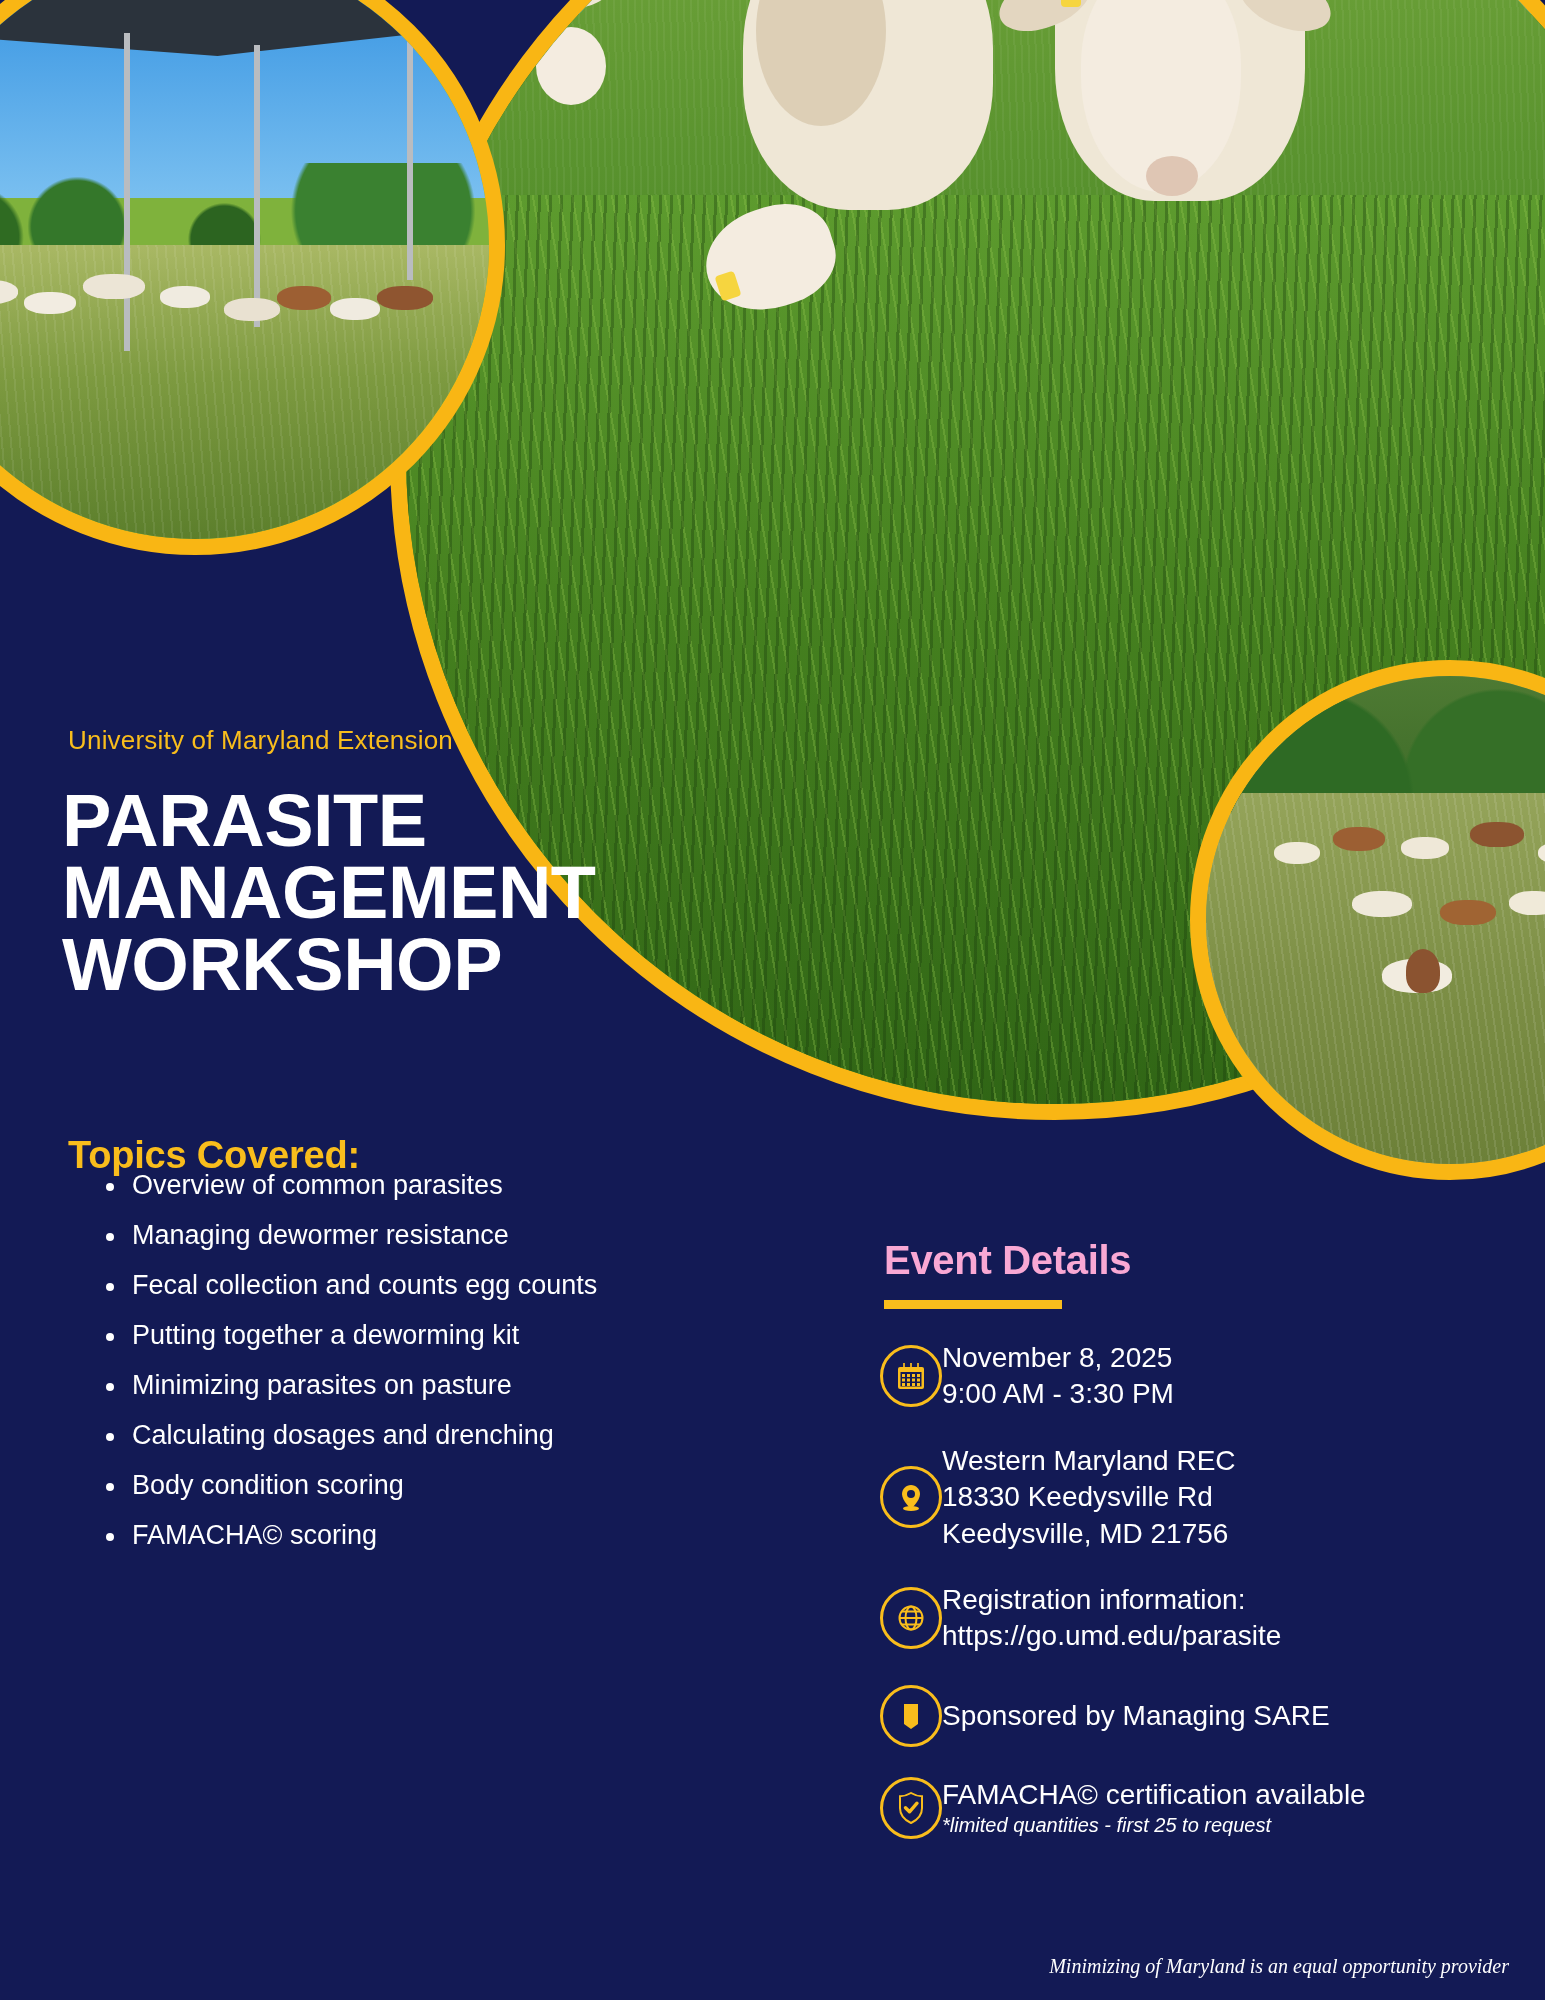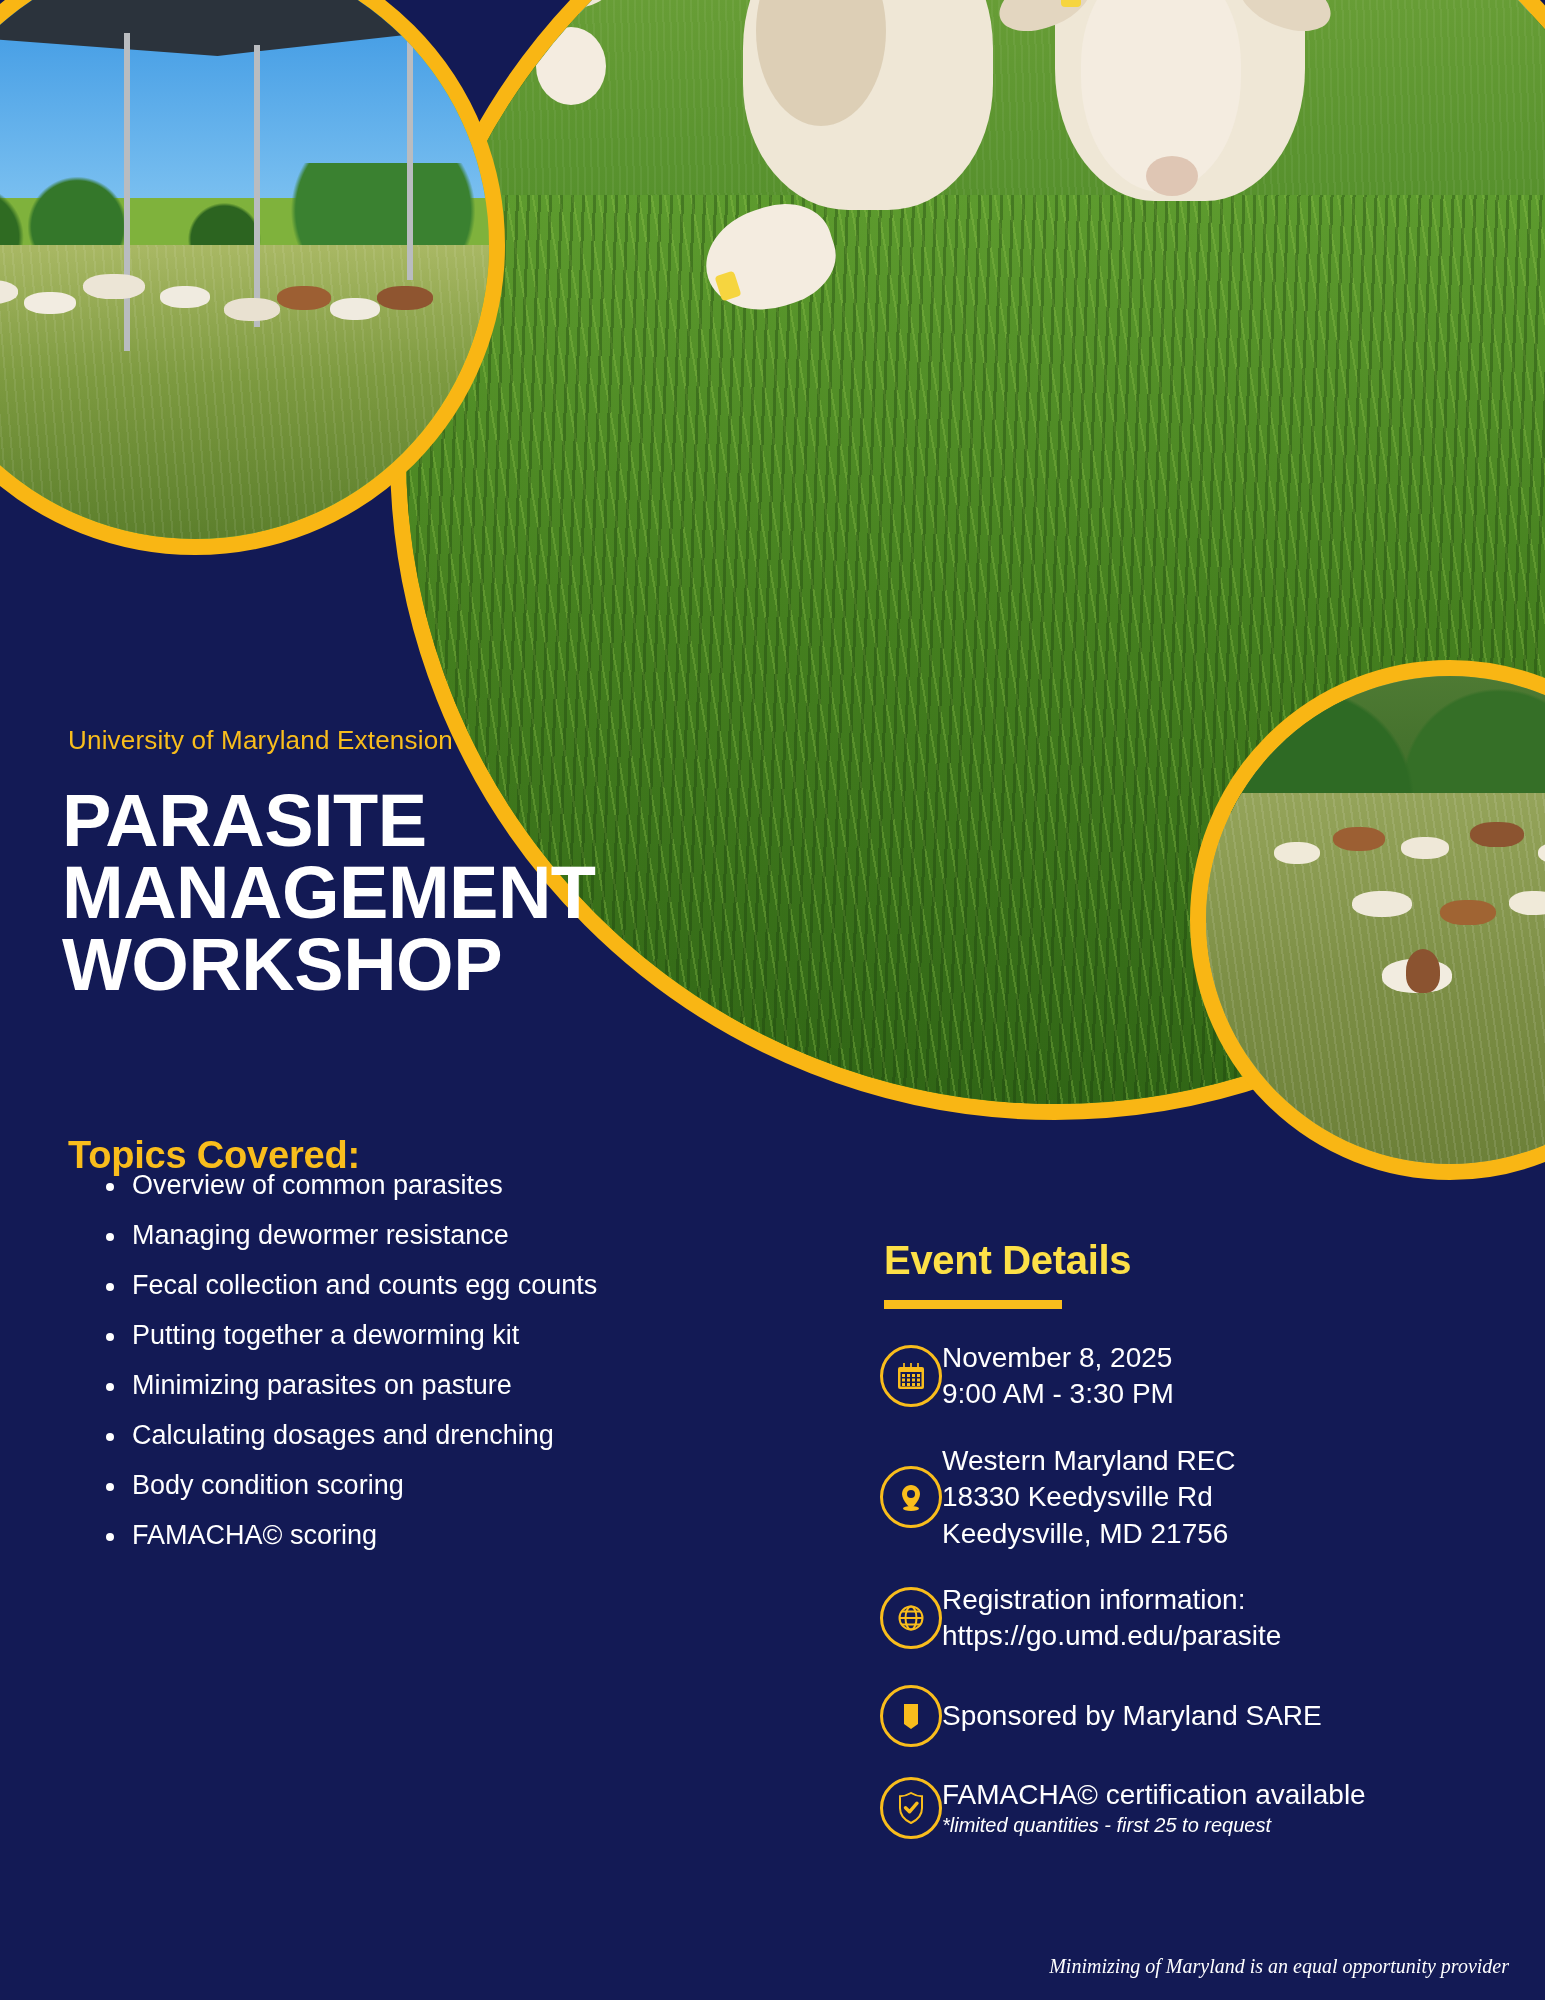--- a/index.html
+++ b/index.html
@@ -133,21 +133,21 @@
     padding-left:36px; margin-bottom:23px; font-weight:400;
   }
   .topics li::before {
     content:""; position:absolute; left:10px; top:11px;
     width:8px; height:8px; border-radius:50%; background:#ffffff;
   }
 
   
   .ed-title {
     position:absolute; left:884px; top:1238px;
-    font-size:40px; font-weight:700; color:#fde047; letter-spacing:-.3px;
+    font-size:40px; font-weight:700; color:#f9a8d4; letter-spacing:-.3px;
   }
   .ed-rule {
     position:absolute; left:884px; top:1300px;
     width:178px; height:9px; background:#f9bd1c;
   }
   .ed-list { position:absolute; left:880px; top:1340px; width:620px; }
   .ed-row { position:relative; display:flex; align-items:center; margin-bottom:30px; }
   .ed-ico {
     flex:0 0 auto; width:62px; height:62px; border-radius:50%;
     border:3.5px solid #f9bd1c; display:flex; align-items:center; justify-content:center;
@@ -298,21 +298,21 @@
         </div>
         <div class="ed-text">Registration information:
 https://go.umd.edu/parasite</div>
       </div>
       <div class="ed-row">
         <div class="ed-ico">
           <svg width="34" height="34" viewBox="0 0 34 34">
         <path d="M10 5h14v20l-7 5-7-5z" fill="#f9bd1c"></path>
       </svg>
         </div>
-        <div class="ed-text">Sponsored by Maryland SARE</div>
+        <div class="ed-text">Sponsored by Managing SARE</div>
       </div>
       <div class="ed-row">
         <div class="ed-ico">
           <svg width="38" height="38" viewBox="0 0 38 38">
         <path d="M19 4c4 2.4 8 3.2 11 3.2v12c0 8-6.4 12.6-11 14.8C14.4 31.8 8 27.2 8 19.2v-12C11 7.2 15 6.4 19 4z" fill="none" stroke="#f9bd1c" stroke-width="2"></path>
         <path d="M13.5 18.8l4 4 7.5-8.6" fill="none" stroke="#f9bd1c" stroke-width="3.4" stroke-linecap="round" stroke-linejoin="round"></path>
       </svg>
         </div>
         <div class="ed-text">FAMACHA© certification available<span class="sub">*limited quantities - first 25 to request</span></div>
       </div>

